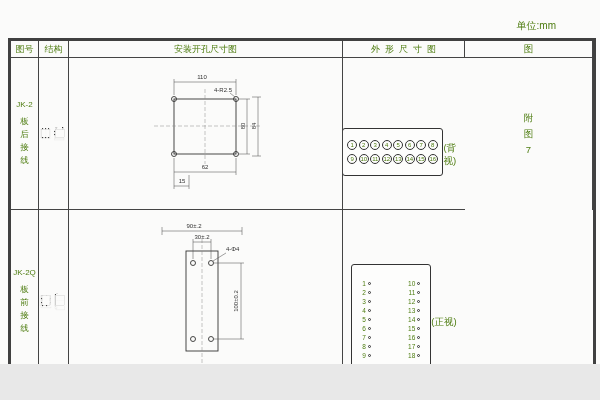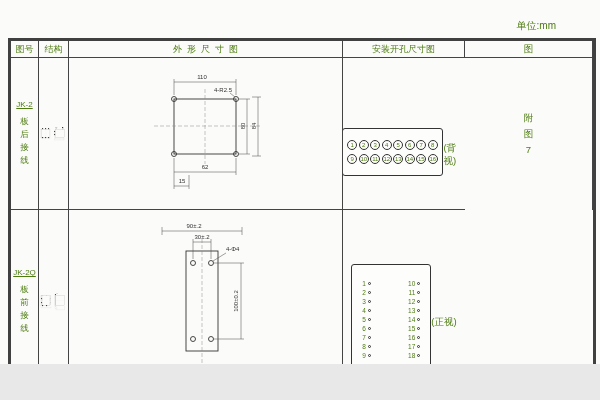--- a/index.html
+++ b/index.html
@@ -21,21 +21,21 @@
     border-right: 1px solid #444; border-bottom: 1px solid #444;
     display: flex; align-items: center; justify-content: center;
     position: relative; overflow: hidden;
   }
   .cell.lc { border-right: none; }
   .cell.lr { border-bottom: none; }
   .hd { font-size: 9px; white-space: nowrap; }
   .sp3 { letter-spacing: 5px; text-indent: 5px; }
   .figcol { flex-direction: column; font-size: 9.5px; line-height: 1.7; }
   .structcol { flex-direction: column; font-size: 8.5px; line-height: 1.55; }
-  .model { font-size: 8px; margin-bottom: 3px; white-space: nowrap; text-decoration: underline; }
+  .model { font-size: 8px; margin-bottom: 3px; white-space: nowrap; }
   svg { display: block; }
   svg text { font-size: 6px; fill: #333; font-family: "Liberation Sans", sans-serif; }
   svg text.cjk { font-size: 7px; }
   .ln { stroke: #333; stroke-width: 0.9; fill: none; }
   .dim { stroke: #555; stroke-width: 0.55; fill: none; }
   .cl { stroke: #888; stroke-width: 0.5; fill: none; stroke-dasharray: 4 2; }
   .termwrap { display: flex; align-items: center; margin-top: 36px; }
   .termbox {
     border: 1px solid #333; border-radius: 3px; background: #fdfdfc;
     display: flex; flex-direction: column; align-items: center; justify-content: center;
@@ -56,22 +56,22 @@
 <body>
 
 <div class="page">
 
   <div class="unit">单位:mm</div>
 
   <div class="tbl">
 
     <div class="cell hd">图号</div>
     <div class="cell hd">结构</div>
+    <div class="cell hd">安装开孔尺寸图</div>
     <div class="cell hd sp3">外形尺寸图</div>
-    <div class="cell hd">安装开孔尺寸图</div>
 
     <div class="cell figcol">
       <span>附</span>
       <span>图</span>
       <span>7</span>
     </div>
 
     <div class="cell structcol">
       <span class="model">JK-2</span>
       <span>板</span>

